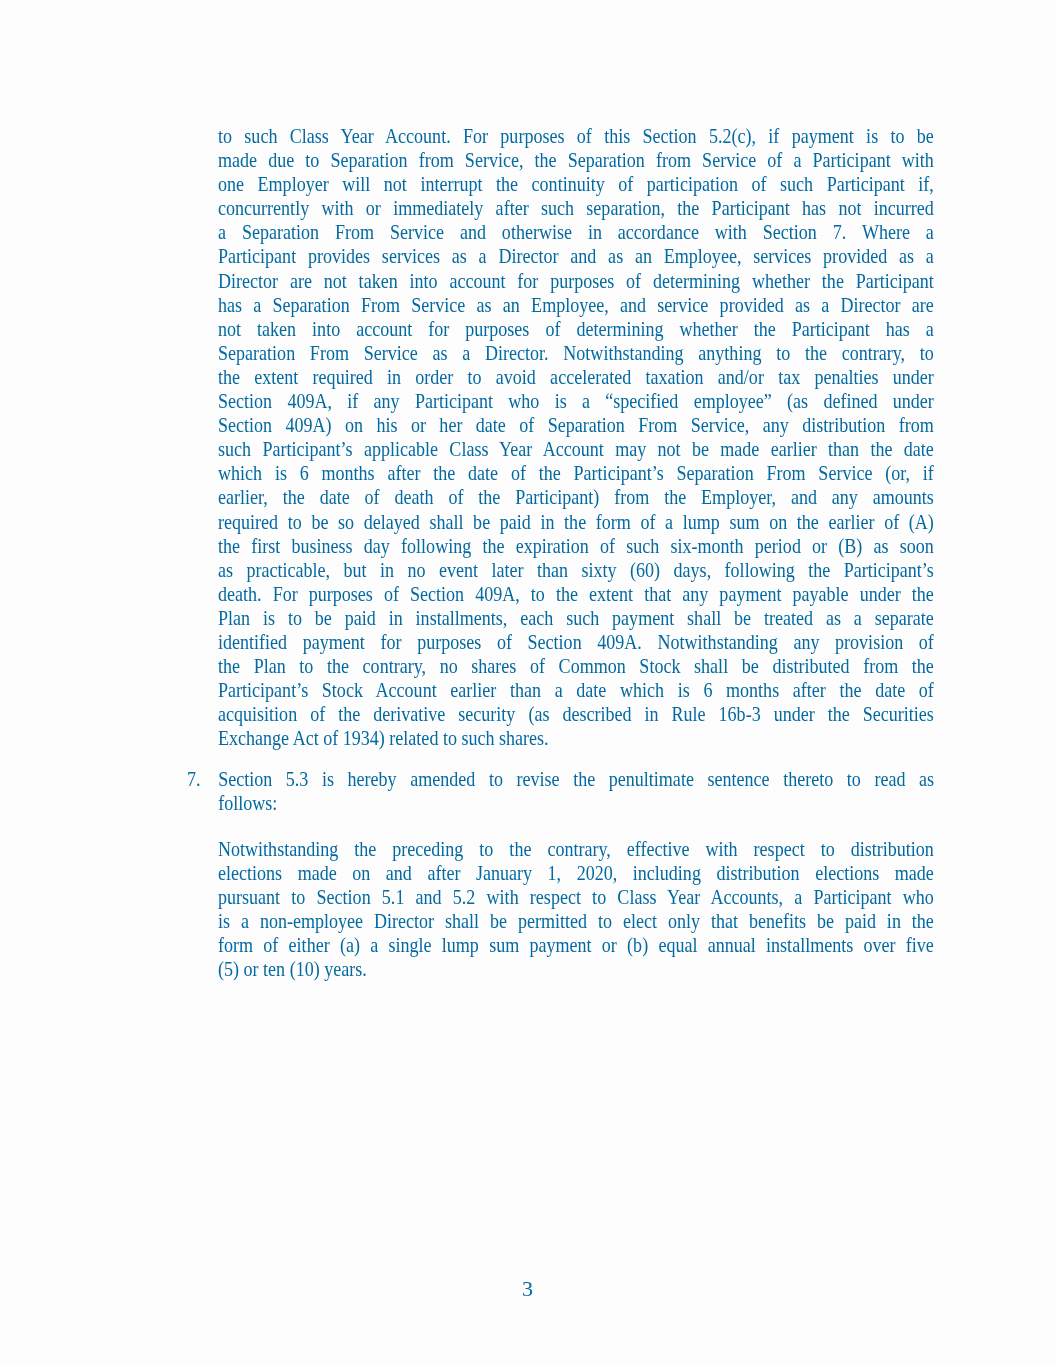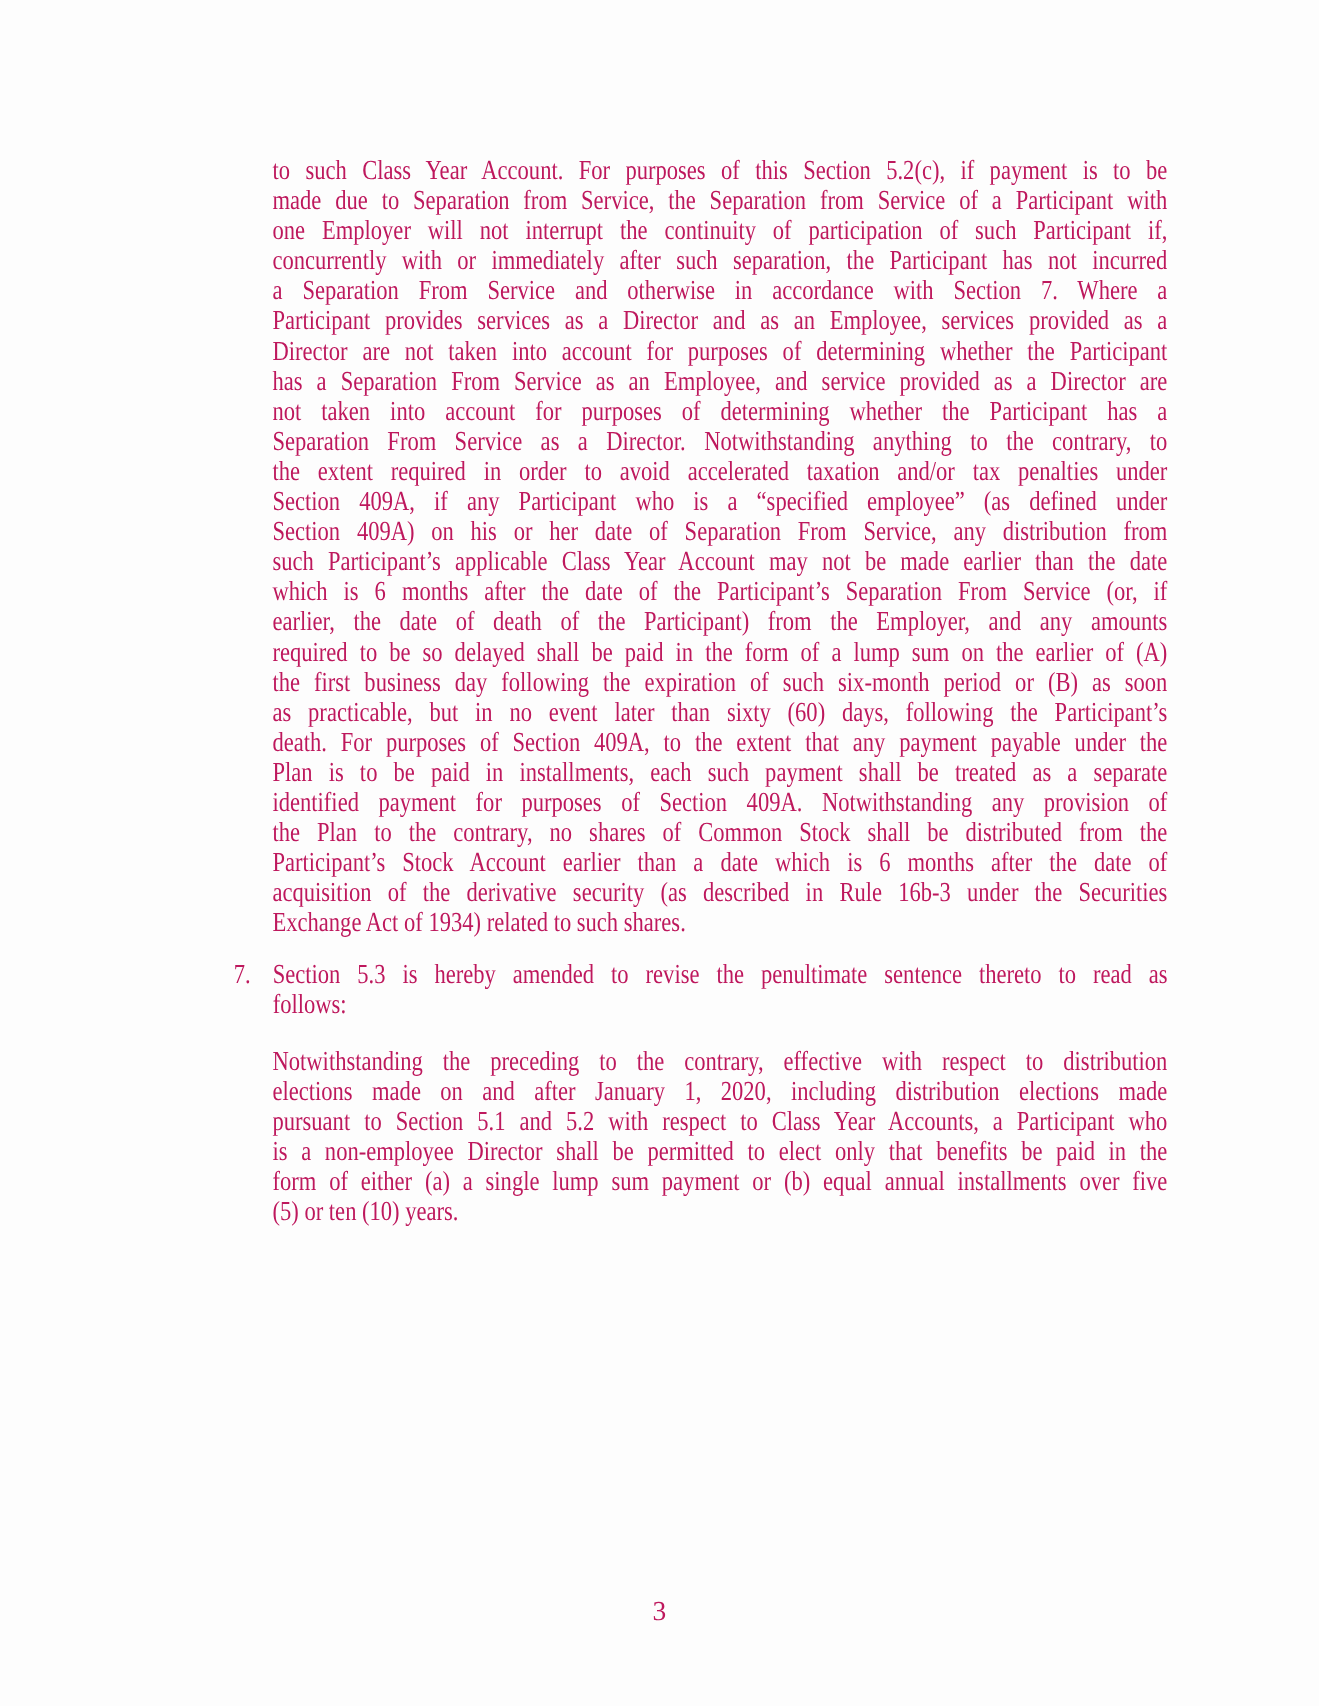--- a/index.html
+++ b/index.html
@@ -6,21 +6,21 @@
     margin: 0;
     padding: 0;
     background: #ffffff;
   }
   .page {
     position: relative;
     width: 1055px;
     height: 1365px;
     background: #fdfdfd;
     font-family: "Liberation Serif", serif;
-    color: #be185d;
+    color: #0369a1;
     overflow: hidden;
   }
   .textblock {
     position: absolute;
     font-size: 22px;
     line-height: 24.1px;
     transform: scaleX(0.82);
     transform-origin: 0 0;
   }
   .para-lines {

